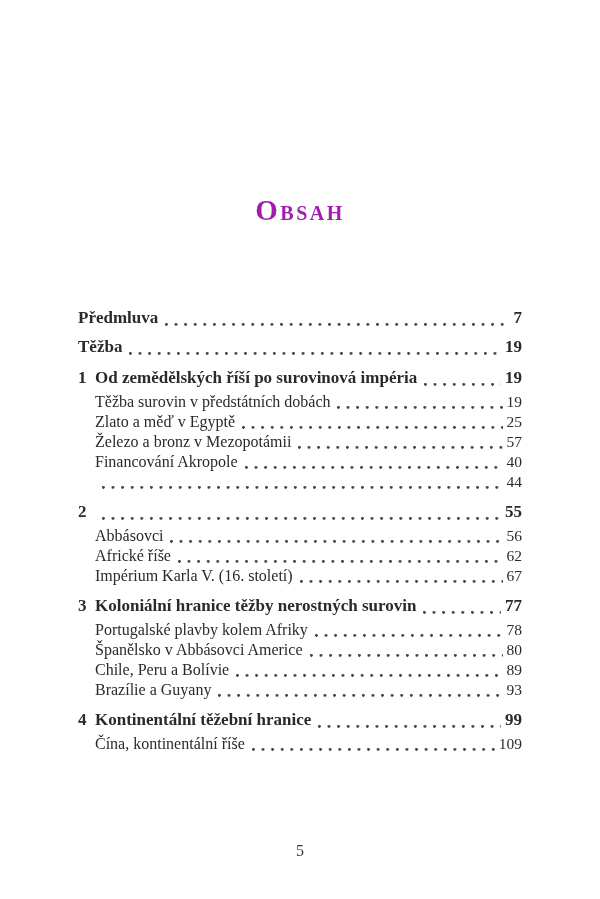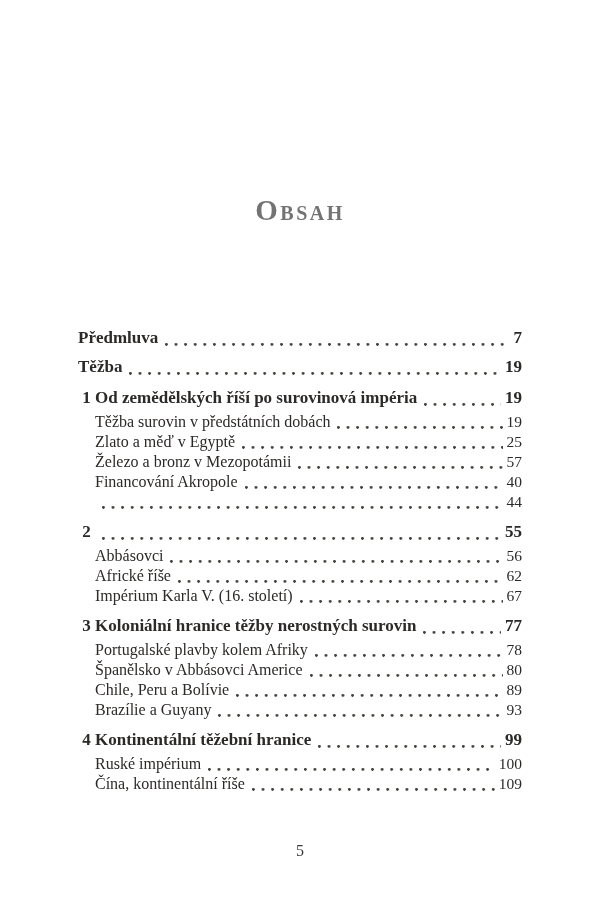--- a/index.html
+++ b/index.html
@@ -17,25 +17,24 @@
     overflow: hidden;
   }
   .toc-title {
     margin: 193px 0 0 0;
     text-align: center;
     font-variant: small-caps;
     font-weight: 600;
     font-size: 29px;
     line-height: 34px;
     letter-spacing: 2.5px;
-    color: #737373;
+    color: #a21caf;
   }
   .toc {
-    margin: 100px 78px 0 78px; 
-    text-align: center;
+    margin: 80px 78px 0 78px; 
   }
   .row {
     display: flex;
     align-items: baseline;
     font-feature-settings: "onum" 1;
   }
   .row .label { flex: 0 0 auto; white-space: nowrap; }
   .row .page  { flex: 0 0 auto; white-space: nowrap; margin-left: 2px; }
   .leader {
     flex: 1 1 auto;
@@ -192,25 +191,20 @@
       <span class="page">93</span>
     </div>
 
     <div class="row chapter">
       <span class="num">4</span>
       <span class="label">Kontinentální těžební hranice</span>
       <span class="leader"></span>
       <span class="page">99</span>
     </div>
 
-    <div class="row sub">
-      <span class="label">Ruské impérium</span>
-      <span class="leader"></span>
-      <span class="page">100</span>
-    </div>
 
     <div class="row sub">
       <span class="label">Čína, kontinentální říše</span>
       <span class="leader"></span>
       <span class="page">109</span>
     </div>
 
   </div>
 
   <div class="footer-pagenum">5</div>

